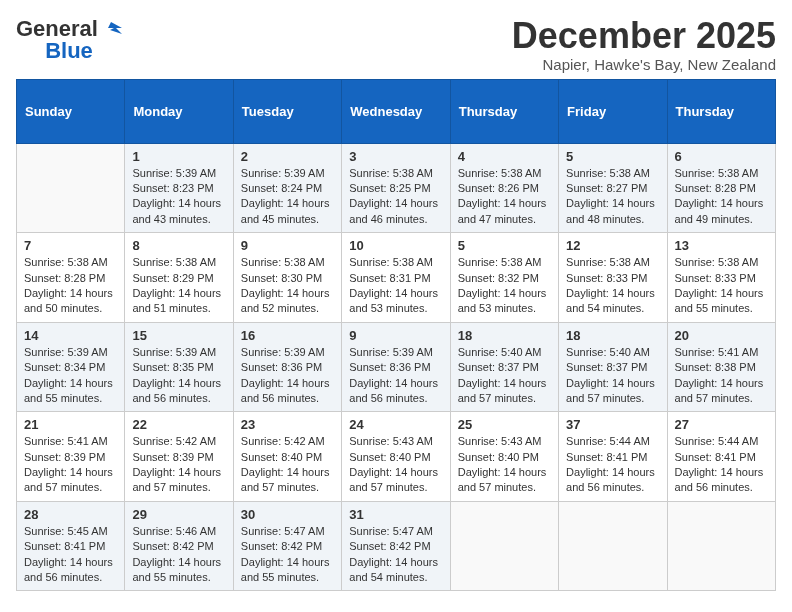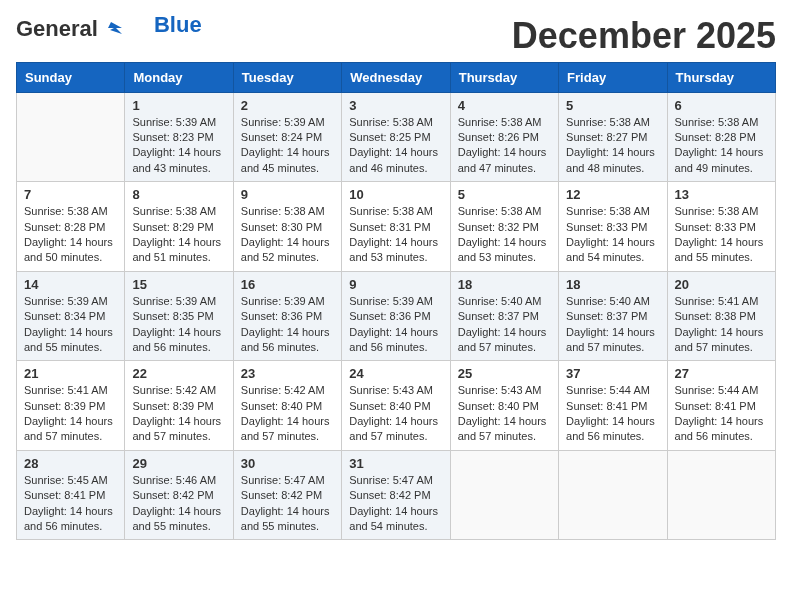--- a/index.html
+++ b/index.html
@@ -11,23 +11,22 @@
       padding: 16px;
     }
     .header {
       display: flex;
       justify-content: space-between;
       align-items: flex-start;
       margin-bottom: 6px;
     }
     .logo {
       display: flex;
-      flex-direction: row;
-      align-items: flex-start;
-      gap: 32px;
+      flex-direction: column;
+      align-items: center;
     }
     .title-block {
       text-align: right;
     }
     .month-title {
       font-size: 36px;
       font-weight: bold;
       color: #333;
       line-height: 1.1;
       text-align: right;
@@ -38,21 +37,21 @@
     }
     .calendar {
       width: 100%;
       border-collapse: collapse;
       border: 1px solid #ccc;
     }
     .calendar th {
       background: #1565c0;
       color: #fff;
       text-align: left;
-      padding: 7px 8px;
+      padding: 24px 8px;
       font-size: 13px;
       font-weight: bold;
       border: 1px solid #1255a0;
     }
     .calendar td {
       vertical-align: top;
       padding: 5px 7px;
       border: 1px solid #ccc;
       width: 107px;
       min-height: 80px;
@@ -86,20 +85,21 @@
     <div style="display:flex;align-items:center;gap:2px;">
       <span style="font-size:22px;font-weight:bold;color:#333;">General</span>
       <svg width="22" height="22" viewBox="0 0 22 22">
         <polygon points="11,4 22,10 16,10 22,16 10,12 14,10 8,10" fill="#1565c0"></polygon>
       </svg>
     </div>
     <span style="font-size:22px;font-weight:bold;color:#1565c0;margin-top:-4px;">Blue</span>
   </div>
   <div class="title-block">
     <div class="month-title">December 2025</div>
+    <div class="location">Napier, Hawke's Bay, New Zealand</div>
   </div>
 </div>
 
 <table class="calendar">
   <thead>
     <tr>
     <th>Sunday</th>
         <th>Monday</th>
         <th>Tuesday</th>
         <th>Wednesday</th>

